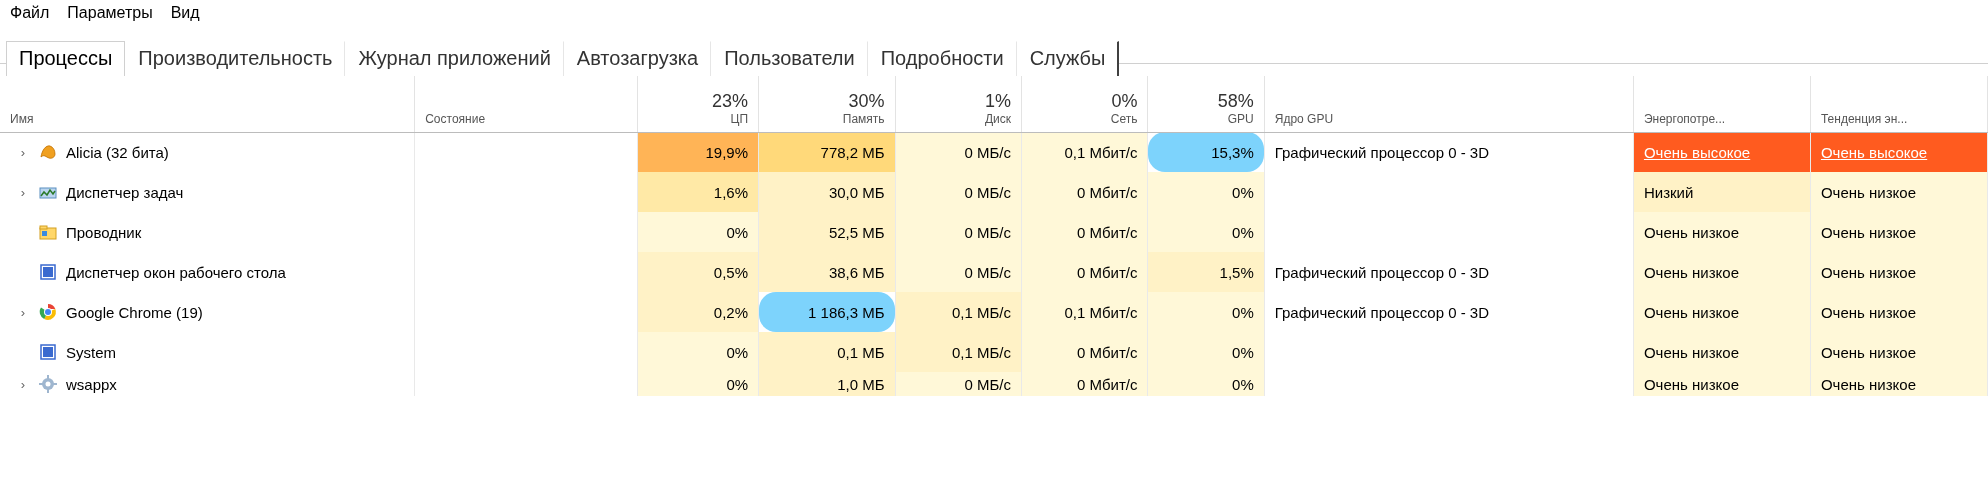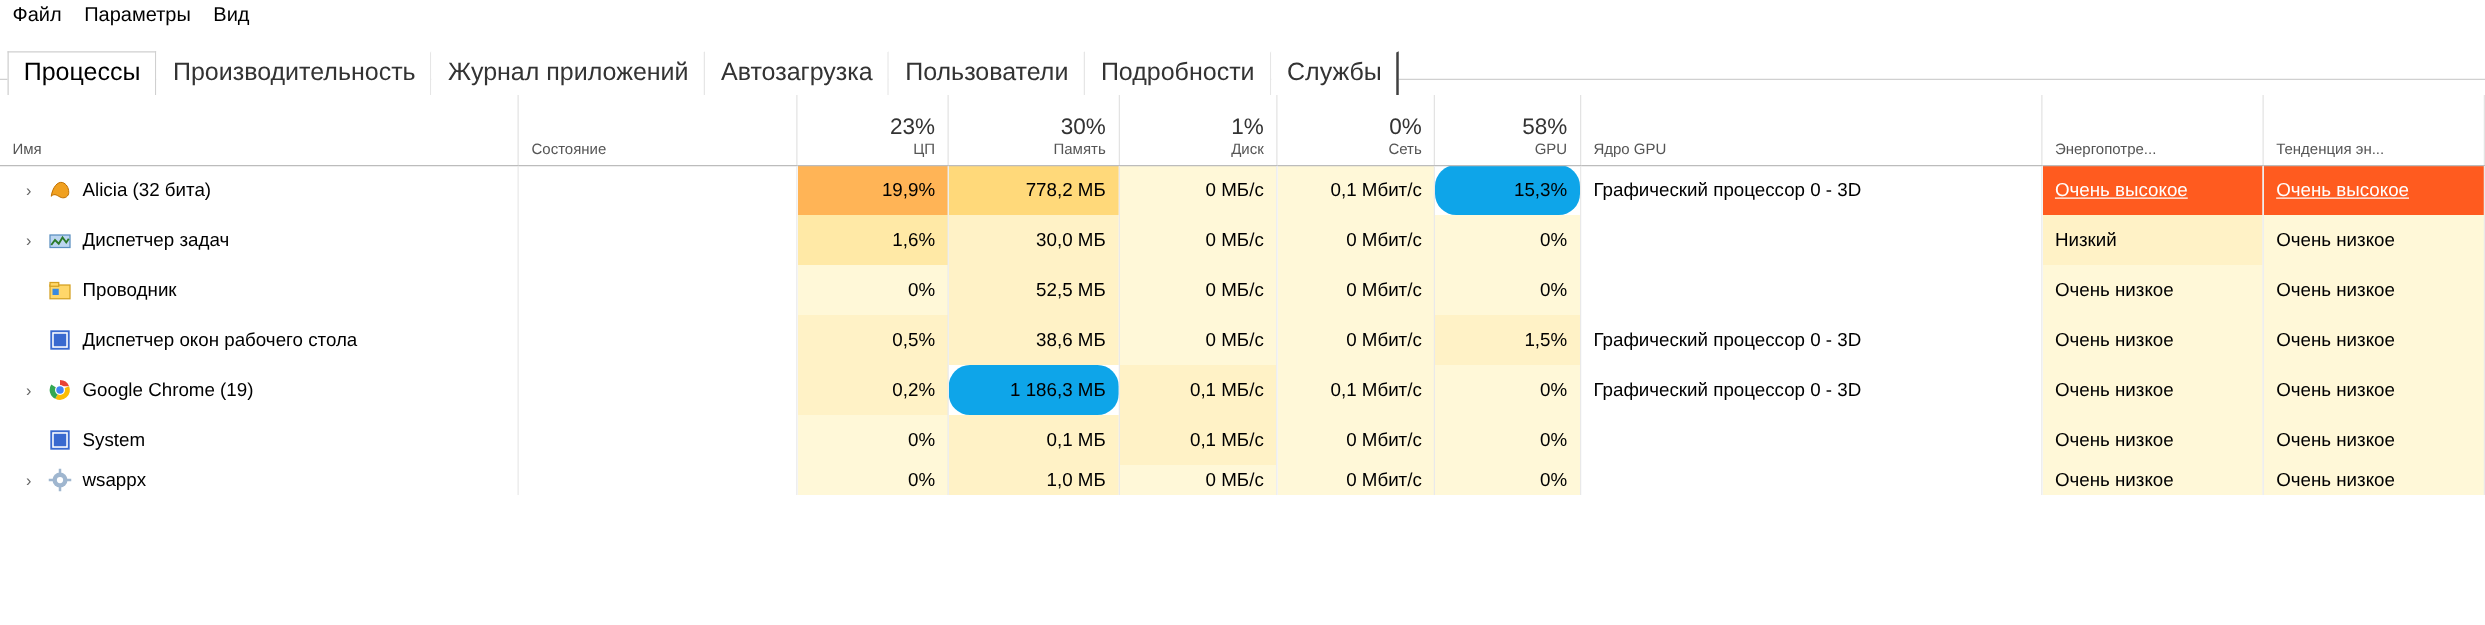--- a/index.html
+++ b/index.html
@@ -84,21 +84,21 @@
   col.disk   { width: 125px; }
   col.net    { width: 125px; }
   col.gpu    { width: 115px; }
   col.gpucore{ width: 365px; }
   col.energy { width: 175px; }
   col.trend  { width: 175px; }
   .heat1 { background: #fff8d8; }
   .heat2 { background: #fff2c6; }
   .heat3 { background: #ffe9a6; }
   .heat4 { background: #ffd97a; }
-  .heat5 { background: #0ea5e9; border-radius: 17px; }
+  .heat5 { background: #7dd3fc; border-radius: 17px; }
   .heat6 { background: #ffb456; }
   .heat-orange { background: #ff5b1f; color:#fff;text-decoration:underline; }
   
   .namecell { display: flex; align-items: center; gap: 8px; padding-left: 6px; }
   .expander { width: 14px; text-align:center; color:#666; font-size:13px; display:inline-block;}
   .expander.hidden { visibility: hidden; }
   .app-icon { width: 20px; height: 20px; display:inline-flex; align-items:center; justify-content:center; }
   .app-icon svg { width: 20px; height: 20px; }
   
   tr.partial td { height: 24px; overflow:hidden; }

